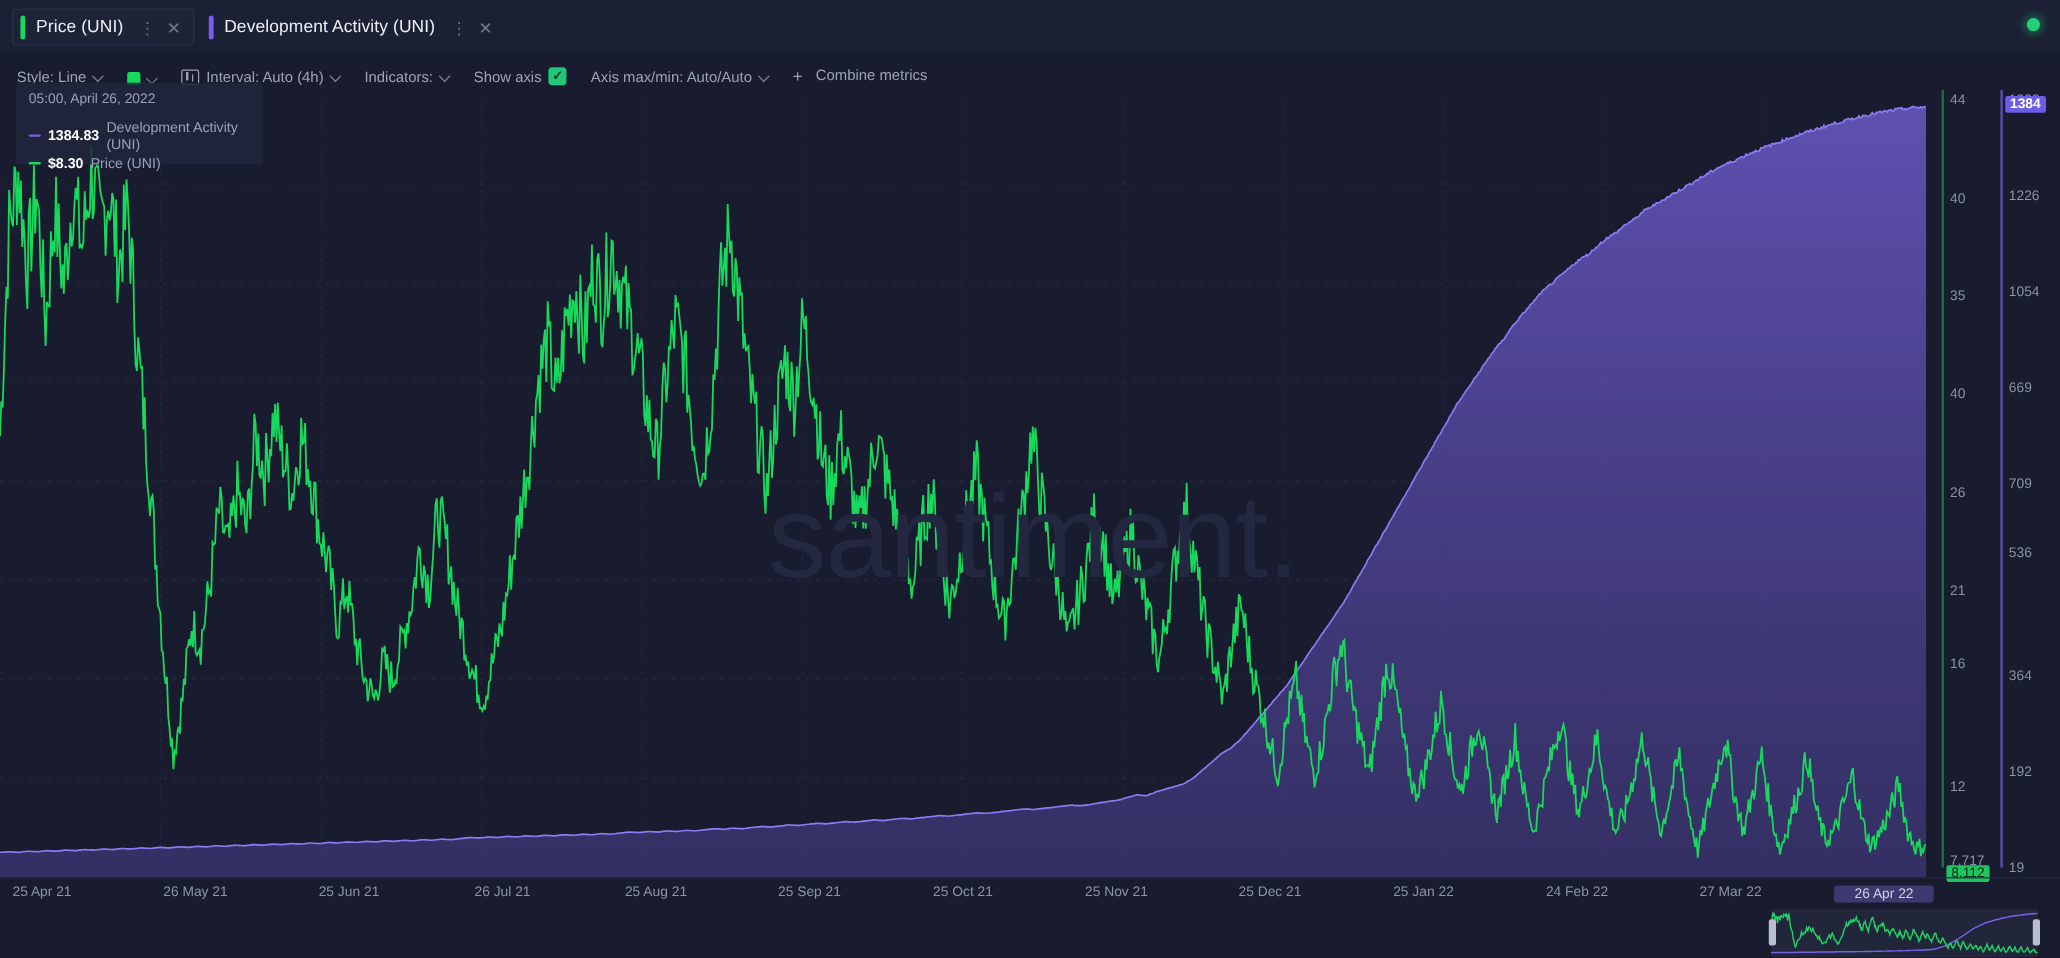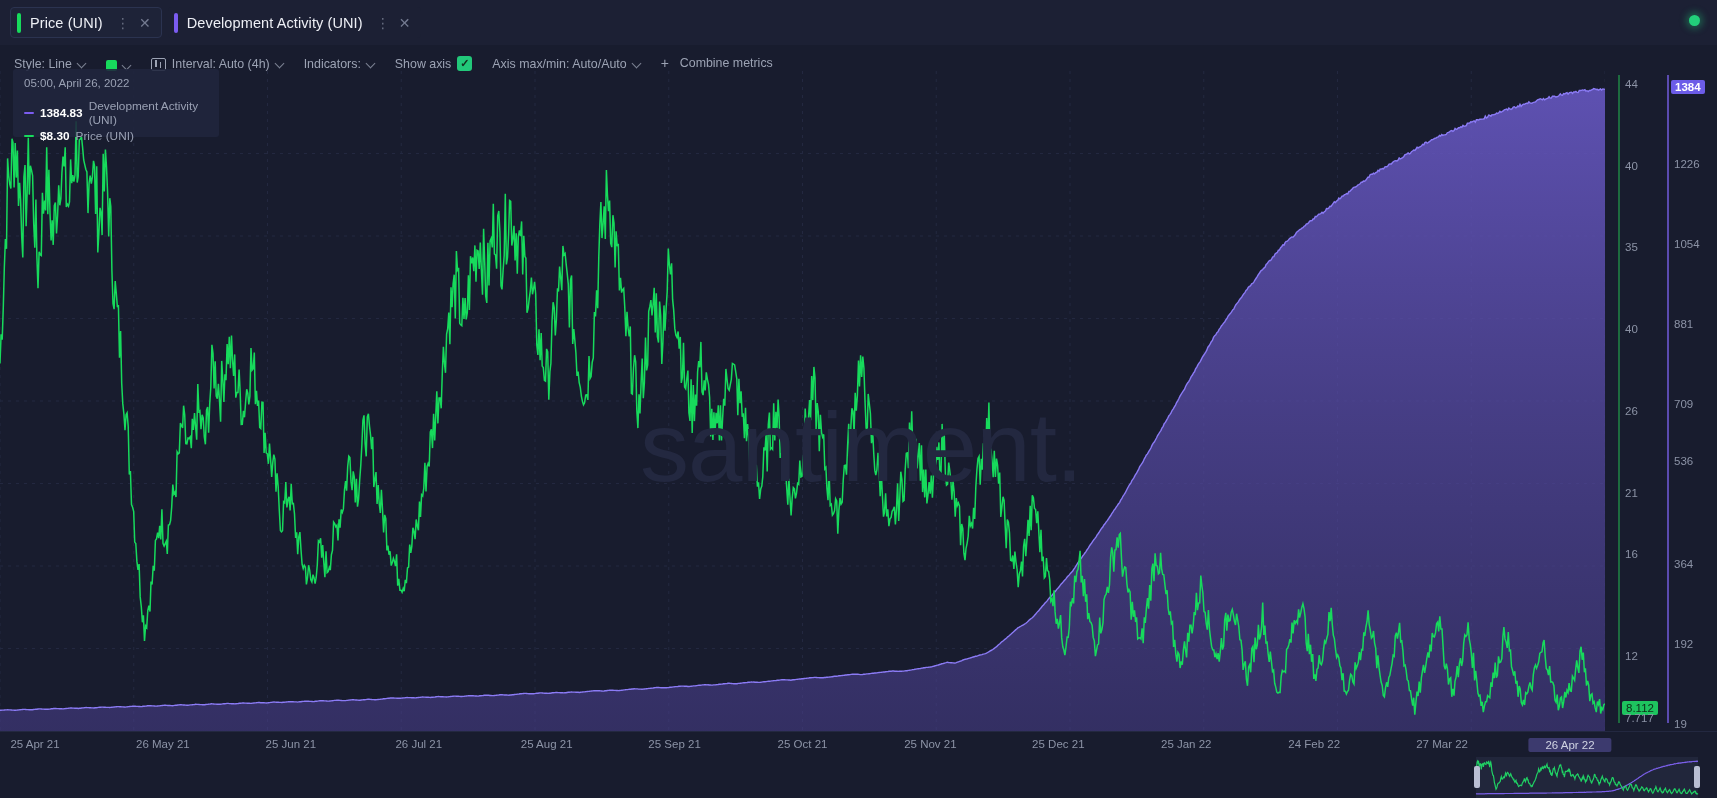--- a/index.html
+++ b/index.html
@@ -83,21 +83,21 @@
   .axline.purple { left: 62px; background: #5b4bb0; }
   .ax-label {
     position: absolute; font-size: 11.5px; color: #8c93a6; white-space: nowrap;
   }
   .ax-label.g { left: 20px; }
   .ax-label.p { left: 69px; }
   .ax-badge {
     position: absolute; font-size: 11.5px; border-radius: 2px;
     padding: 1px 4px; white-space: nowrap; font-weight: 500;
   }
-  .ax-badge.green { background: #1ec45f; color: #0e2d19; left: 17px; }
+  .ax-badge.green { background: #1ec45f; color: #0e2d19; left: 17px; margin-top: 20px; }
   .ax-badge.purple { background: #6c5ce8; color: #ffffff; left: 66px; font-weight: bold; }
 
   
   .xaxis {
     position: absolute; top: 731px; left: 0; width: 1717px; height: 26px;
     border-top: 1px solid #232840;
   }
   .x-label { position: absolute; top: 6px; font-size: 11.5px; color: #8c93a6; transform: translateX(-50%); white-space: nowrap; text-align: center; }
   .x-label.hl { background: #3c3a6e; color: #cfd3e2; border-radius: 2px; padding: 1px 17px; }
 
@@ -229,21 +229,21 @@
           <div class="ax-label g" style="top:252.1428571428571px">40</div>
           <div class="ax-label g" style="top:333.85714285714283px">26</div>
           <div class="ax-label g" style="top:415.57142857142856px">21</div>
           <div class="ax-label g" style="top:477px">16</div>
           <div class="ax-label g" style="top:579px">12</div>
         </div>
       <div id="purple-ticks">
           <div class="ax-label p" style="top:7px">1398</div>
           <div class="ax-label p" style="top:87px">1226</div>
           <div class="ax-label p" style="top:167px">1054</div>
-          <div class="ax-label p" style="top:247px">881</div>
+          <div class="ax-label p" style="top:247px">669</div>
           <div class="ax-label p" style="top:327px">709</div>
           <div class="ax-label p" style="top:384px">536</div>
           <div class="ax-label p" style="top:487px">364</div>
           <div class="ax-label p" style="top:567px">192</div>
           <div class="ax-label p" style="top:647px">19</div>
         </div>
       <div class="ax-badge purple" style="top:9px">1384</div>
       <div class="ax-badge green" style="top:630px">8.112</div>
       <div class="ax-label g" style="top:641px">7.717</div>
     </div>

